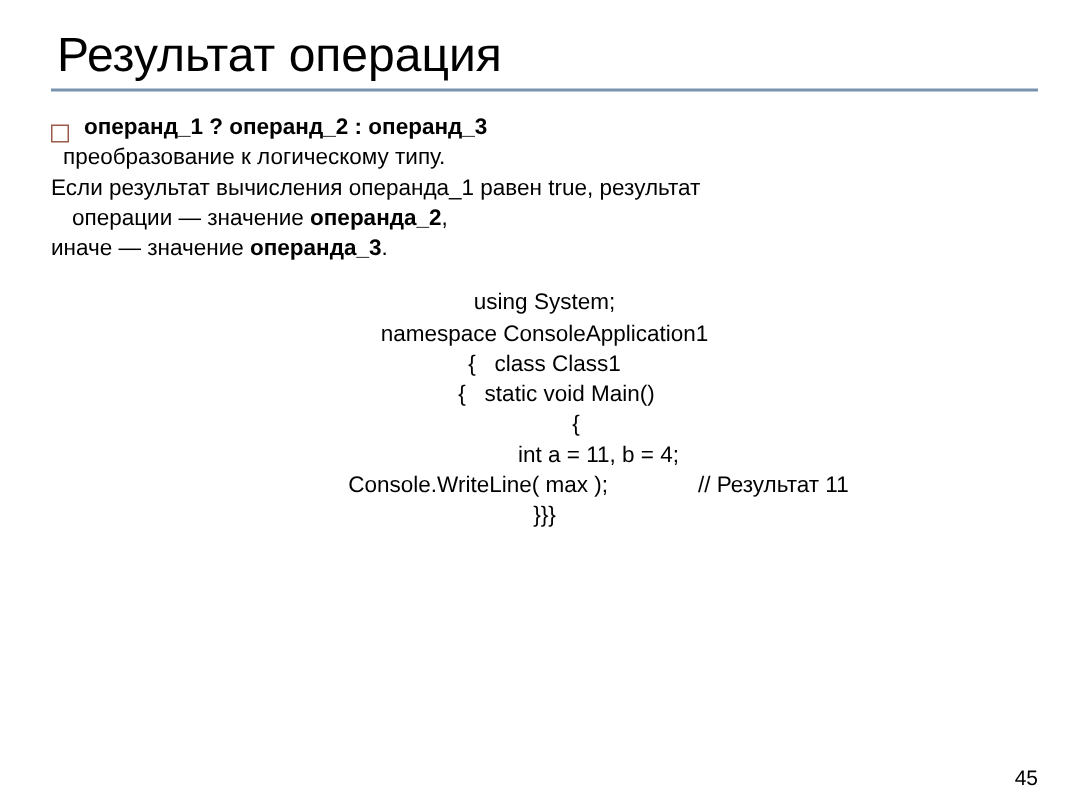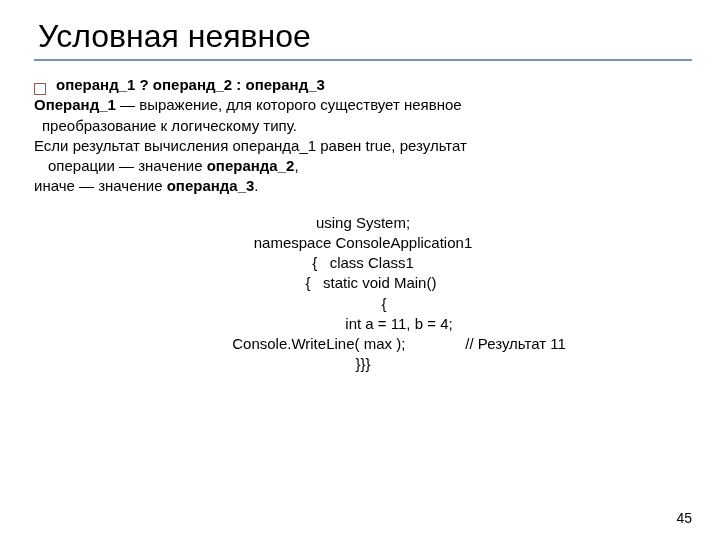--- a/index.html
+++ b/index.html
@@ -67,35 +67,32 @@
     bottom: 14px;
     font-size: 14px;
   }
   .comment-spacer{ display:inline-block; width:60px;}
 </style>
 </head>
 <body>
 
 <div class="slide">
 
-  <h1 class="title">Условная неявное</h1>
+  <h1 class="title">Результат операция</h1>
   <div class="title-underline"></div>
 
   <div class="content">
 
     <div class="bullet-row">
       <span class="bullet"></span>
       <span>
         <span class="bold">операнд_1</span><span class="bold"> ? </span><span class="bold">операнд_2</span><span class="bold"> : </span><span class="bold">операнд_3</span>
       </span>
     </div>
 
-    <div>
-      <span class="bold">Операнд_1</span><span> — выражение, для которого существует неявное</span>
-    </div>
     <div class="indent-block">преобразование к логическому типу.</div>
     <div>Если результат вычисления операнда_1 равен true, результат</div>
     <div style="padding-left:14px;">
       <span>операции — значение </span><span class="bold">операнда_2</span><span>,</span>
     </div>
     <div>
       <span>иначе — значение </span><span class="bold">операнда_3</span><span>.</span>
     </div>
 
     <div class="code-block">

